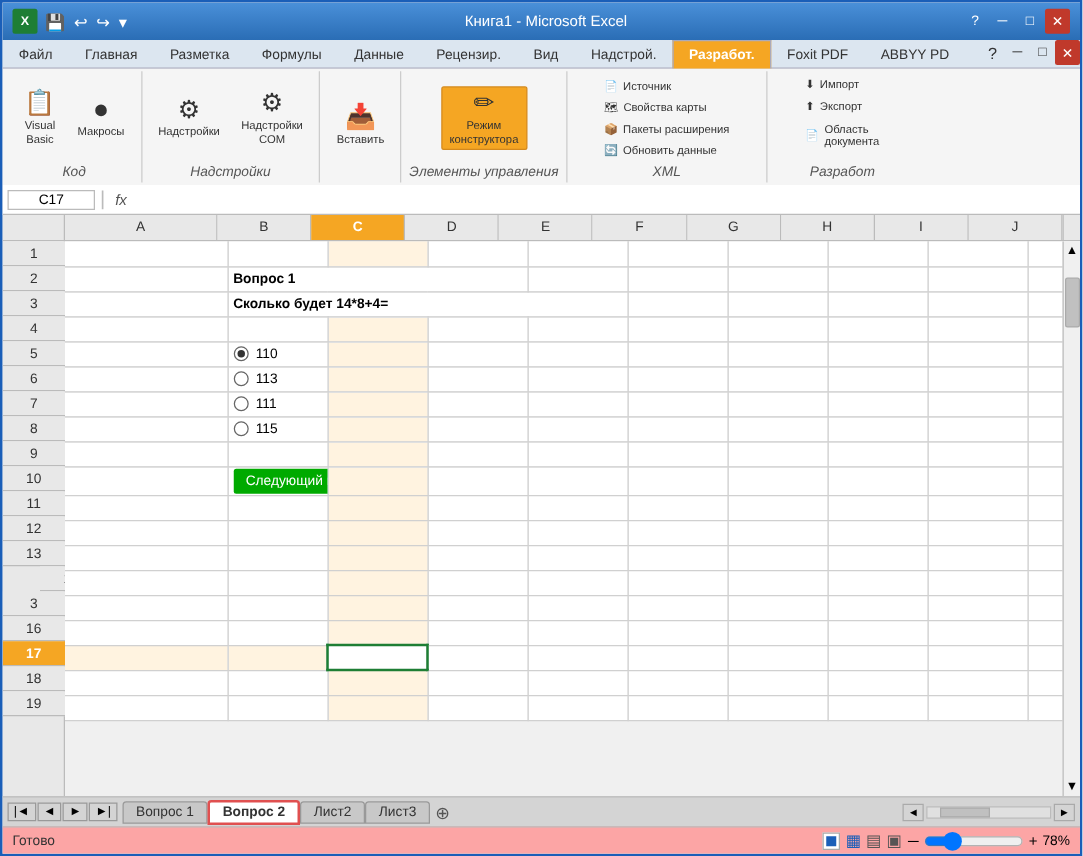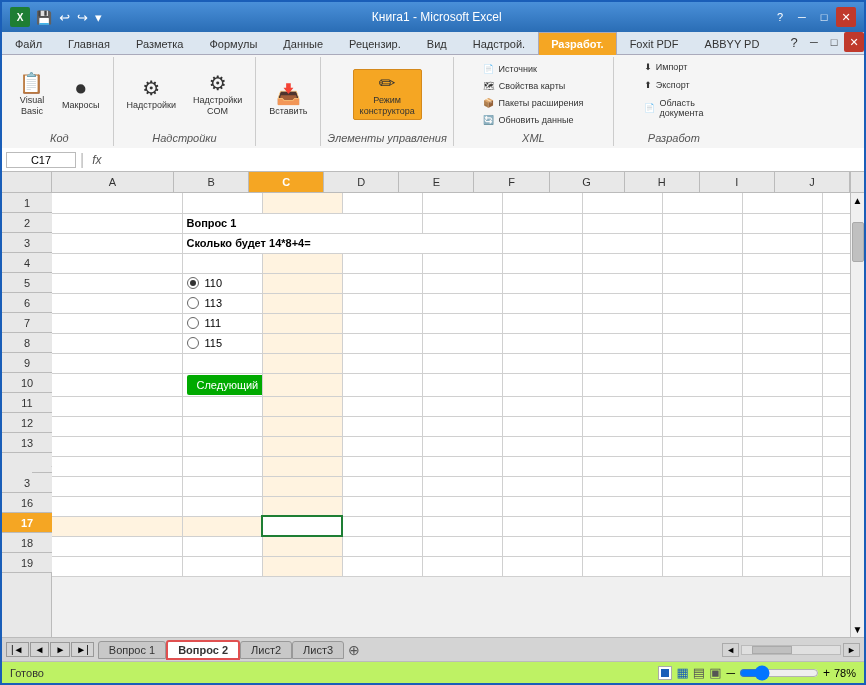--- a/index.html
+++ b/index.html
@@ -86,21 +86,21 @@
       padding: 2px 10px; background: #c8c8c8; border: 1px solid #999; border-radius: 3px 3px 0 0;
       font-size: 11px; cursor: pointer; color: #333;
     }
     .sheet-tab.highlighted { border: 2px solid #e05050; color: #333; background: white; font-weight: bold; }
     .tab-nav { display: flex; gap: 1px; margin-right: 4px; }
     .tab-nav-btn { background: #d4d4d4; border: 1px solid #999; cursor: pointer; padding: 1px 4px; font-size: 10px; }
 
     
     .status-bar {
       display: flex; align-items: center; justify-content: space-between;
-      background: #bef264; border-top: 1px solid #bbb; padding: 2px 8px; height: 22px;
+      background: #fca5a5; border-top: 1px solid #bbb; padding: 2px 8px; height: 22px;
     }
     .status-left { font-size: 11px; color: #333; }
     .view-btns { display: flex; gap: 2px; }
     .view-btn { background: transparent; border: none; cursor: pointer; font-size: 13px; color: #555; padding: 1px; }
     .view-btn.active { color: #1a5eb8; }
     .zoom-bar { display: flex; align-items: center; gap: 4px; font-size: 11px; }
     .zoom-slider { width: 80px; }
 
     
     .radio-cell { display: flex; align-items: center; gap: 6px; }

